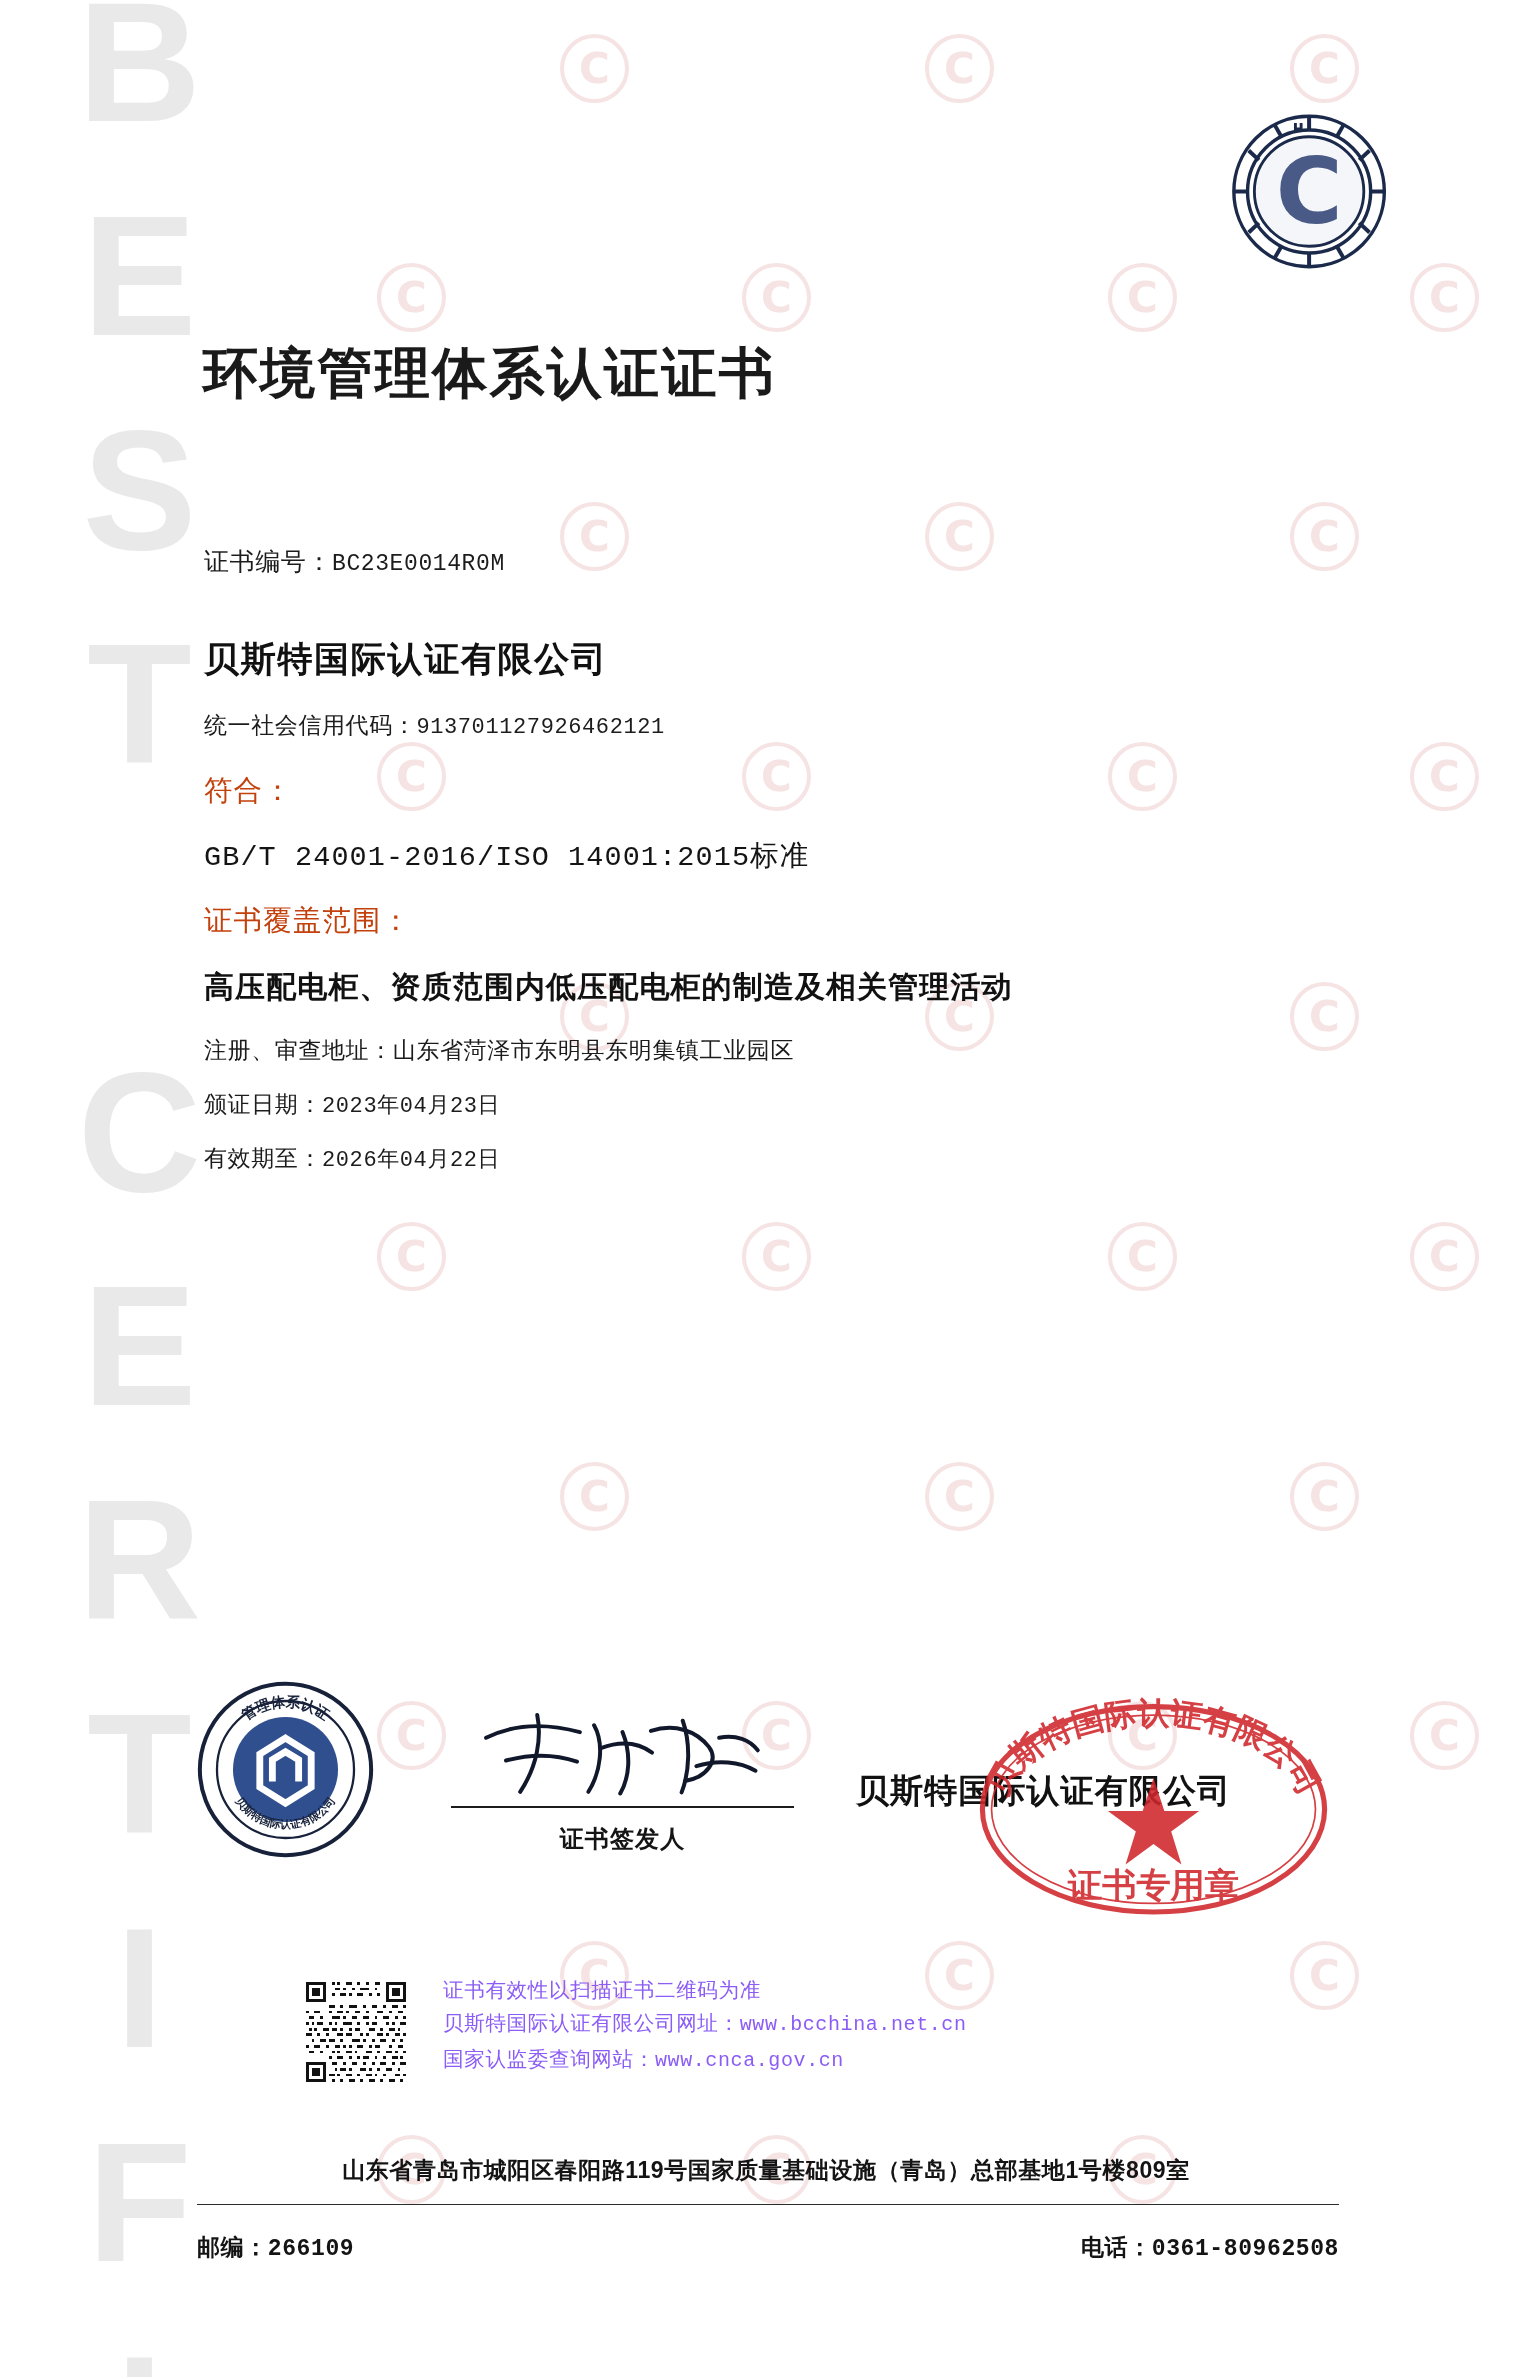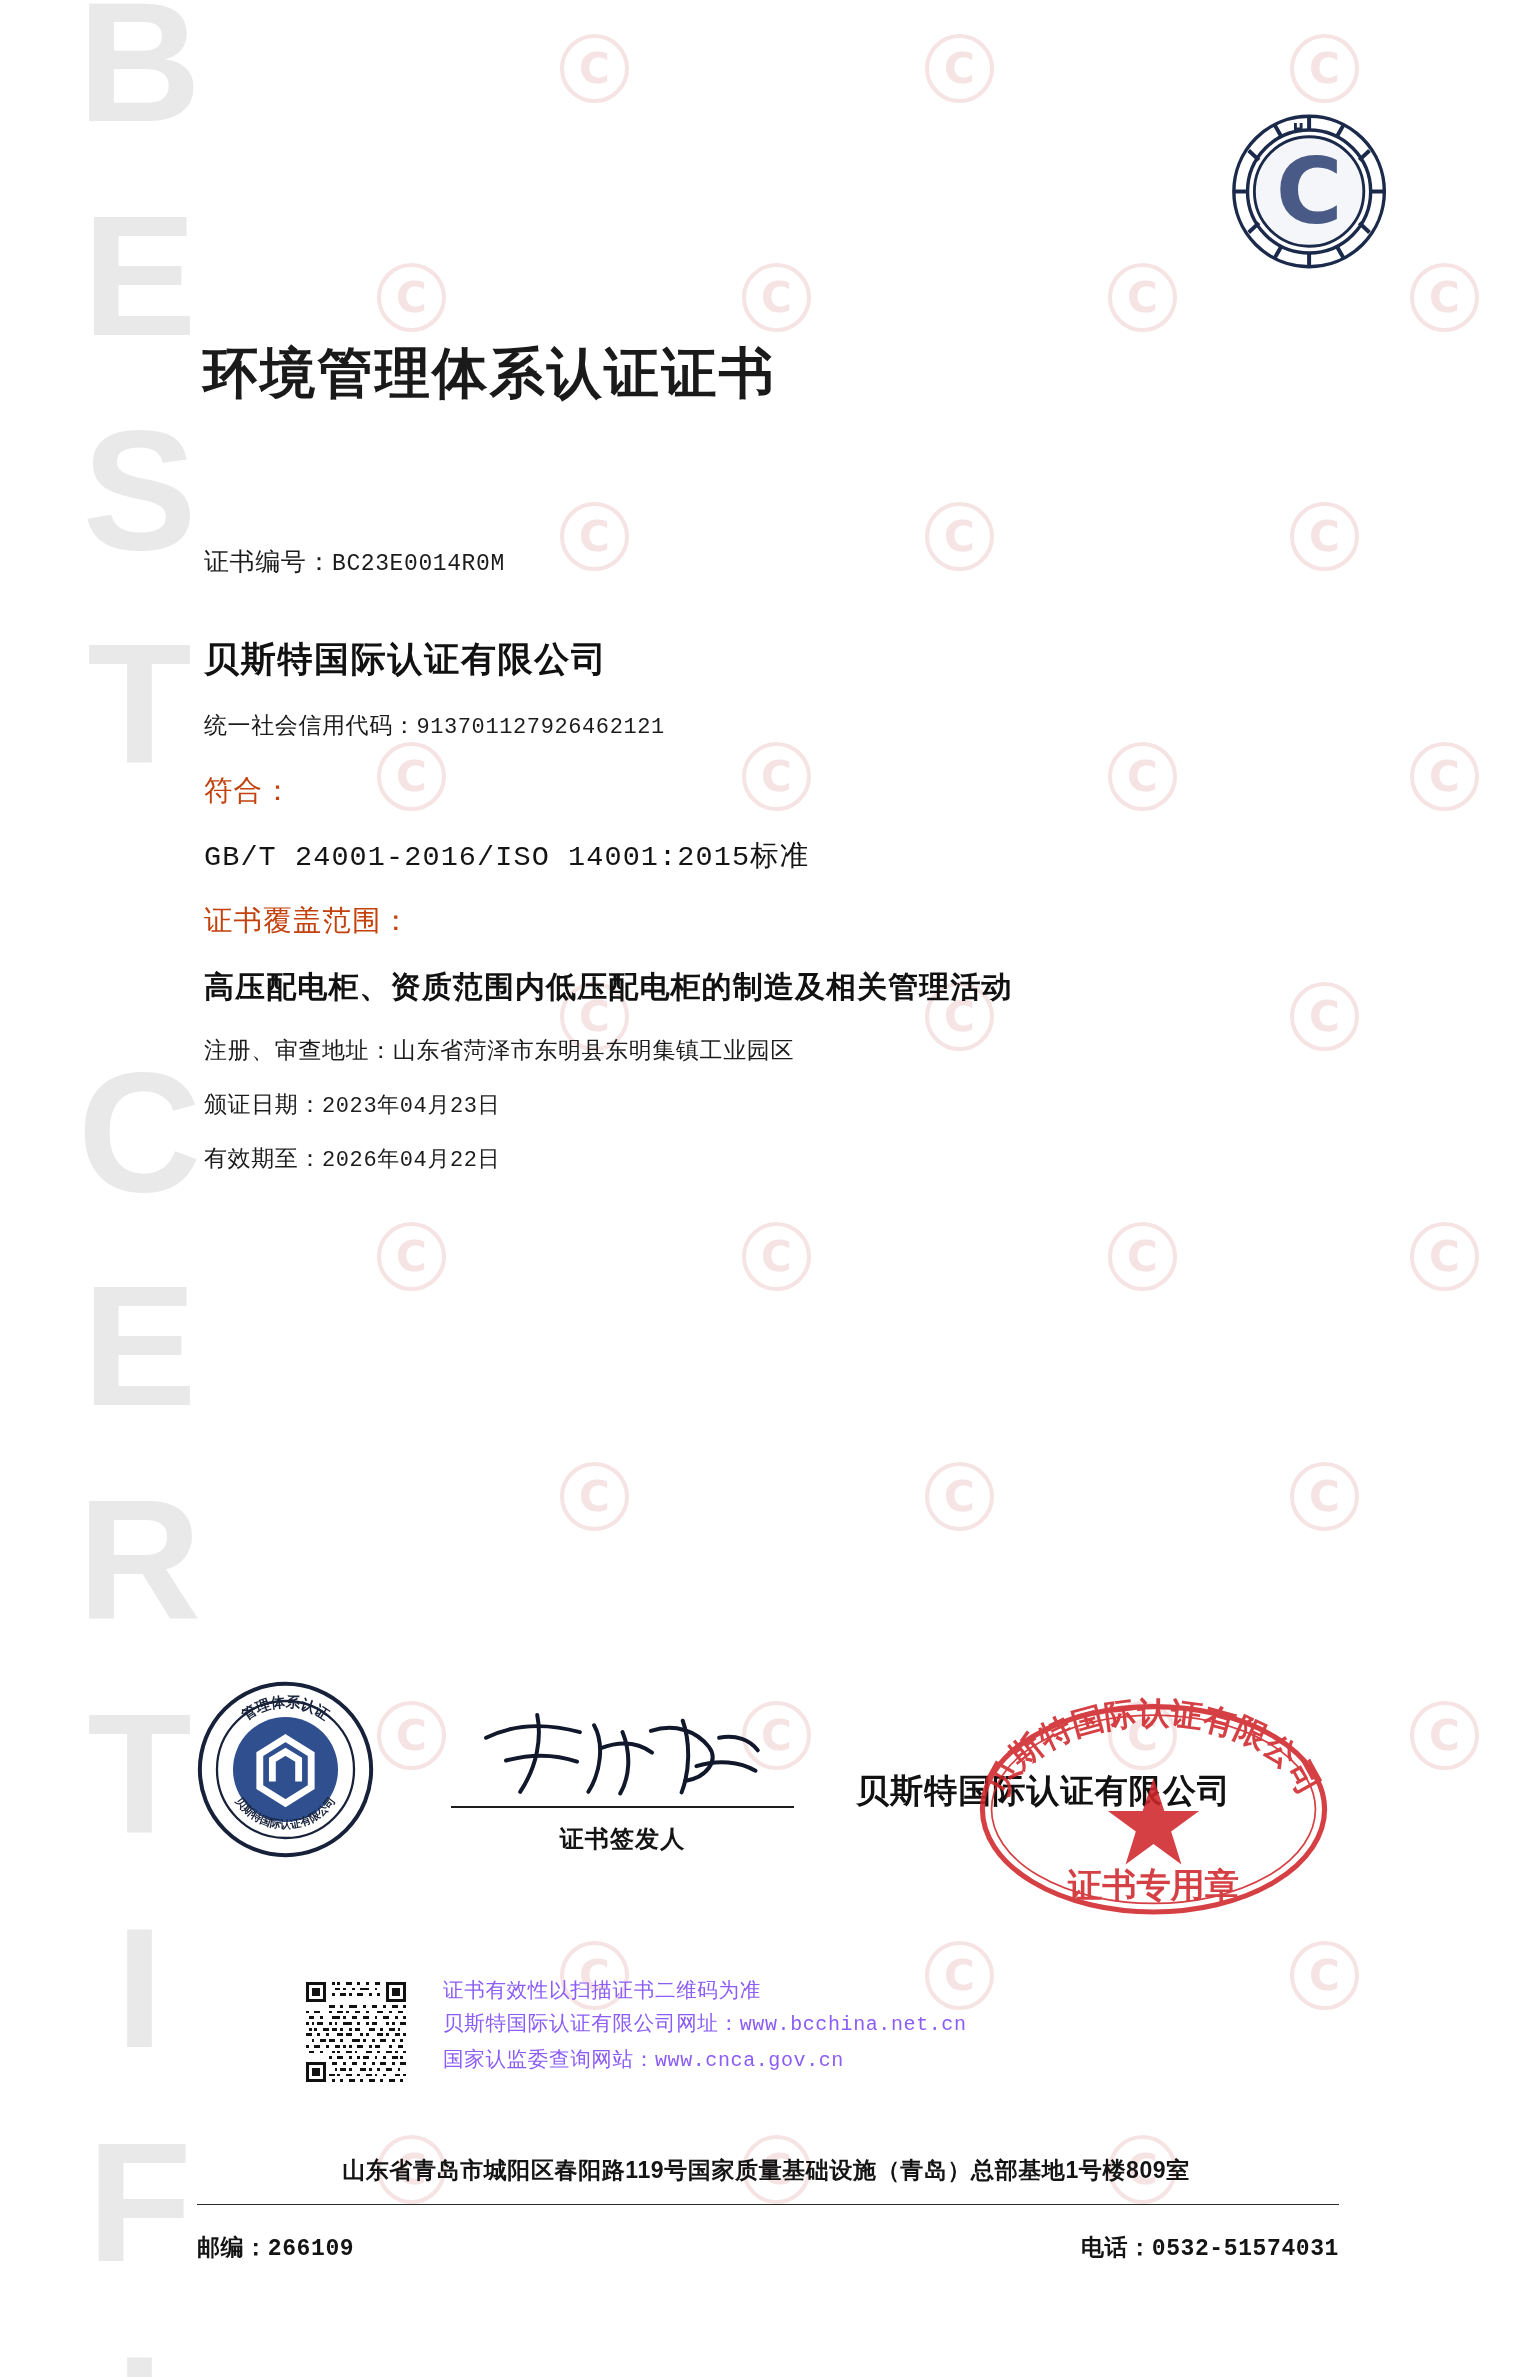--- a/index.html
+++ b/index.html
@@ -635,18 +635,18 @@
     </div>
   </div>
 
   <div class="footer-addr">山东省青岛市城阳区春阳路119号国家质量基础设施（青岛）总部基地1号楼809室</div>
   <div class="footer-rule"></div>
   <div class="footer-bottom">
     <div>
       <span>邮编：</span><span class="mono">266109</span>
     </div>
     <div>
-      <span>电话：</span><span class="mono">0532-51574031</span>
+      <span>电话：</span><span class="mono">0361-80962508</span>
     </div>
   </div>
 
 </div>
 
 
 </body></html>

